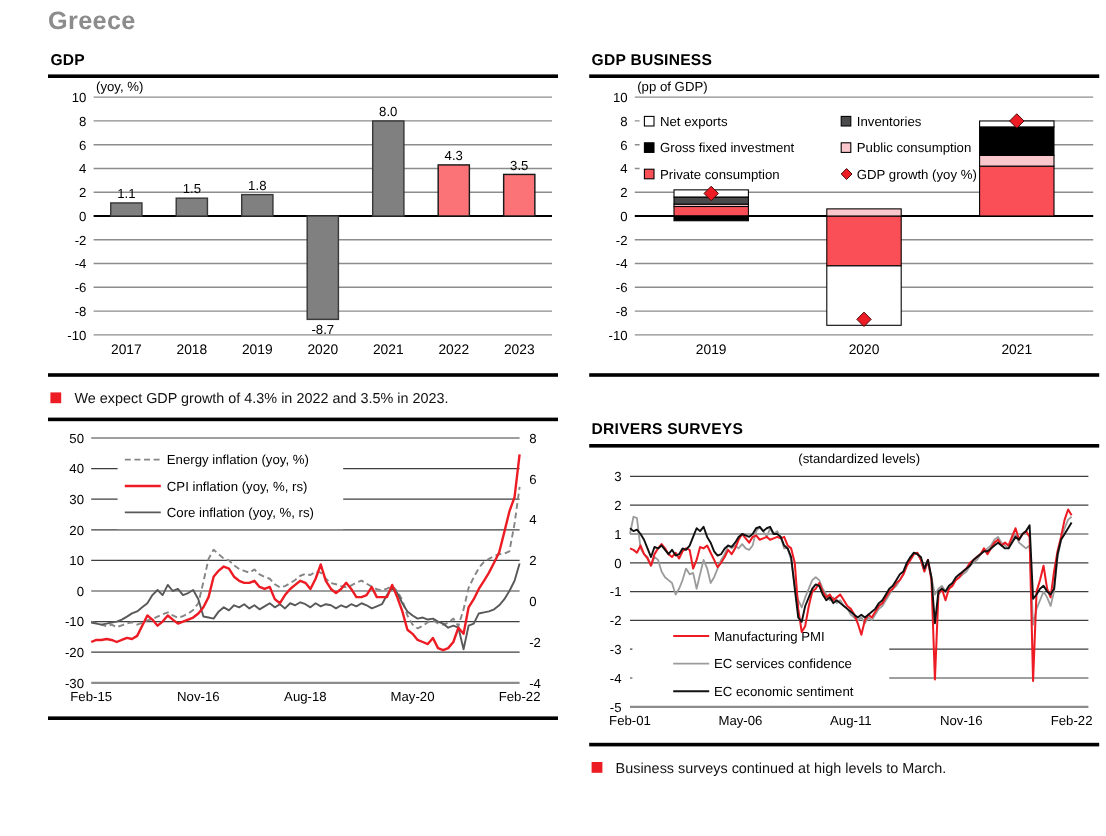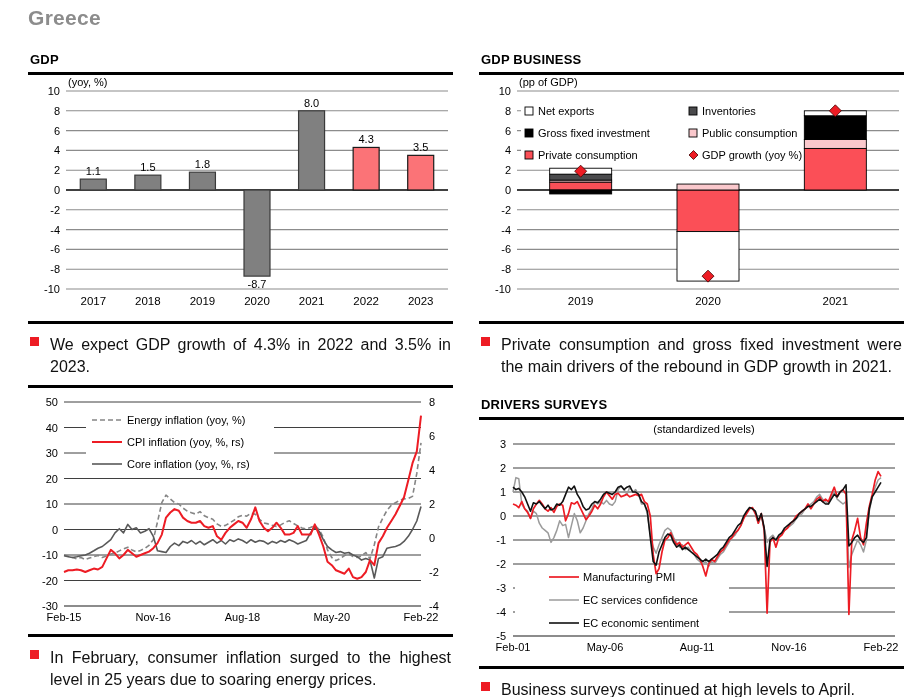--- a/index.html
+++ b/index.html
@@ -1,24 +1,24 @@
 <!DOCTYPE html>
 <html><head>
 <meta charset="utf-8">
 <style>
   html,body{margin:0;padding:0;background:#fff;}
   body{font-family:"Liberation Sans", sans-serif; color:#111;}
-  .page{width:922px;height:697px;box-sizing:border-box;padding:4px 16px 0 28px;background:#fff;overflow:hidden;}
+  .page{width:922px;height:697px;box-sizing:border-box;padding:4px 16px 0 40px;background:#fff;overflow:hidden;}
   h1{font-size:21px;font-weight:bold;color:#8C8C8C;margin:2px 0 10px 0;letter-spacing:.3px;}
   .grid{display:grid;grid-template-columns:425px 425px;column-gap:26px;row-gap:8px;}
-  .panel h2{font-size:13px;font-weight:bold;color:#000;margin:12px 0 5px 2px;letter-spacing:.2px;}
+  .panel h2{font-size:13px;font-weight:bold;color:#000;margin:2px 0 5px 2px;letter-spacing:.2px;}
   .rule{height:3px;background:#000;}
   .bullet{display:flex;gap:11px;padding:10px 2px 0 2px;}
   .sq{width:9px;height:9px;background:#ED1C24;margin-top:3px;flex:none;}
-  .bullet p{margin:0;font-size:16px;line-height:1.35;text-align:justify;color:#111;}
+  .bullet p{margin:0;font-size:12px;line-height:1.35;text-align:justify;color:#111;}
   svg{display:block;}
   svg text{font-family:"Liberation Sans", sans-serif;fill:#000;}
 </style>
 </head>
 <body>
 
 <div class="page">
   <h1>Greece</h1>
   <div class="grid">
 
@@ -131,24 +131,20 @@
           <path d="M 229 195.13 L 235 201.13 L 229 207.13 L 223 201.13 Z" fill="#ED1C24" stroke="#400" stroke-width="0.8"></path>
           <text x="229" y="230" text-anchor="middle" font-size="11.5">2020</text>
           <rect x="325.3333333333333" y="73.41999999999999" width="62" height="41.58000000000001" fill="#FB4F57" stroke="#000" stroke-width="0.9"></rect>
           <rect x="325.3333333333333" y="64.50999999999999" width="62" height="8.909999999999997" fill="#FAC8CC" stroke="#000" stroke-width="0.9"></rect>
           <rect x="325.3333333333333" y="40.75" width="62" height="23.75999999999999" fill="#000000" stroke="#000" stroke-width="0.9"></rect>
           <rect x="325.3333333333333" y="35.8" width="62" height="4.950000000000003" fill="#FFFFFF" stroke="#000" stroke-width="0.9"></rect>
           <path d="M 356.3333333333333 29.799999999999997 L 362.3333333333333 35.8 L 356.3333333333333 41.8 L 350.3333333333333 35.8 Z" fill="#ED1C24" stroke="#400" stroke-width="0.8"></path>
           <text x="356.3333333333333" y="230" text-anchor="middle" font-size="11.5">2021</text>
         </svg>
       <div class="rule"></div>
-      <div class="bullet">
-        <span class="sq"></span>
-        <p>Private consumption and gross fixed investment were the main drivers of the rebound in GDP growth in 2021.</p>
-      </div>
     </section>
 
     <section class="panel">
       <div class="rule"></div>
       <svg id="chart-cpi" width="425" height="246" viewBox="0 0 425 246">
           <line x1="36" x2="393" y1="14" y2="14" stroke="#3F3F3F" stroke-width="1"></line>
           <text x="30" y="18" text-anchor="end" font-size="11">50</text>
           <line x1="36" x2="393" y1="39.5" y2="39.5" stroke="#3F3F3F" stroke-width="1"></line>
           <text x="30" y="43.5" text-anchor="end" font-size="11">40</text>
           <line x1="36" x2="393" y1="65" y2="65" stroke="#3F3F3F" stroke-width="1"></line>
@@ -182,24 +178,20 @@
           <text x="99" y="36" font-size="11">Energy inflation (yoy, %)</text>
           <line x1="64" x2="94" y1="54" y2="54" stroke="#ED1C24" stroke-width="2"></line>
           <text x="99" y="58" font-size="11">CPI inflation (yoy, %, rs)</text>
           <line x1="64" x2="94" y1="76" y2="76" stroke="#595959" stroke-width="1.6"></line>
           <text x="99" y="80" font-size="11">Core inflation (yoy, %, rs)</text>
           <polyline points="36.0,167.0 40.3,168.3 44.5,169.5 48.8,170.8 53.0,169.5 57.3,171.6 61.5,170.1 65.8,168.5 70.0,167.5 74.3,169.5 78.5,168.0 82.8,166.0 87.0,165.0 91.3,162.9 95.5,160.9 99.8,159.3 104.0,161.9 108.3,163.9 112.5,162.4 116.8,160.4 121.0,157.3 125.3,151.7 129.5,133.9 133.8,114.7 138.0,107.1 142.3,110.9 146.5,114.5 150.8,116.0 155.0,120.1 159.3,123.1 163.5,124.7 167.8,126.2 172.0,123.6 176.3,127.7 180.5,129.8 184.8,131.3 189.0,135.9 193.3,138.4 197.5,137.4 201.8,134.9 206.0,132.3 210.3,128.8 214.5,127.2 218.7,128.2 223.0,125.2 227.3,126.2 231.5,131.3 235.8,134.9 240.0,135.9 244.3,137.4 248.5,138.4 252.7,136.9 257.0,134.4 261.3,132.8 265.5,135.4 269.8,137.9 274.0,140.0 278.3,141.0 282.5,139.5 286.8,137.4 291.0,141.5 295.3,149.2 299.5,161.9 303.8,169.5 308.0,172.6 312.3,170.6 316.5,167.5 320.8,166.0 325.0,168.5 329.3,169.5 333.5,168.0 337.8,164.5 342.0,170.8 346.3,156.8 350.5,138.9 354.8,130.0 359.0,122.4 363.3,117.3 367.5,114.7 371.8,112.2 376.0,110.9 380.3,110.4 384.5,108.4 388.8,85.4 393.0,54.8" fill="none" stroke="#858585" stroke-width="1.6" stroke-linejoin="round" stroke-dasharray="5,3"></polyline>
           <polyline points="36.0,167.8 40.3,168.7 44.5,169.5 48.8,168.7 53.0,167.8 57.3,167.0 61.5,165.3 65.8,162.8 70.0,160.2 74.3,158.5 78.5,155.1 82.8,151.7 87.0,144.9 91.3,140.7 95.5,144.9 99.8,136.4 104.0,141.5 108.3,139.8 112.5,144.9 116.8,143.2 121.0,140.7 125.3,148.3 129.5,162.8 133.8,163.6 138.0,164.5 142.3,158.5 146.5,155.1 150.8,157.6 155.0,153.4 159.3,155.1 163.5,152.5 167.8,156.0 172.0,153.4 176.3,156.8 180.5,154.3 184.8,151.7 189.0,155.1 193.3,152.5 197.5,156.0 201.8,151.7 206.0,153.4 210.3,150.9 214.5,152.5 218.7,155.1 223.0,151.7 227.3,154.3 231.5,152.5 235.8,153.4 240.0,156.0 244.3,153.4 248.5,155.1 252.7,152.5 257.0,154.3 261.3,151.7 265.5,153.4 269.8,156.0 274.0,154.3 278.3,152.5 282.5,144.9 286.8,138.9 291.0,143.2 295.3,151.7 299.5,158.5 303.8,161.9 308.0,164.5 312.3,163.6 316.5,165.3 320.8,164.5 325.0,167.0 329.3,168.7 333.5,172.1 337.8,170.4 342.0,172.1 346.3,190.0 350.5,170.4 354.8,168.7 359.0,160.2 363.3,159.3 367.5,158.5 371.8,156.8 376.0,153.4 380.3,148.3 384.5,141.5 388.8,133.0 393.0,118.5" fill="none" stroke="#595959" stroke-width="1.6" stroke-linejoin="round"></polyline>
           <polyline points="36.0,184.0 40.3,182.3 44.5,182.3 48.8,181.5 53.0,182.3 57.3,184.0 61.5,182.3 65.8,180.6 70.0,181.5 74.3,178.9 78.5,170.4 82.8,161.9 87.0,165.3 91.3,170.4 95.5,167.0 99.8,161.9 104.0,165.3 108.3,168.7 112.5,167.0 116.8,165.3 121.0,163.6 125.3,160.2 129.5,155.1 133.8,146.6 138.0,129.6 142.3,124.5 146.5,121.1 150.8,122.8 155.0,129.6 159.3,133.0 163.5,134.7 167.8,134.7 172.0,133.0 176.3,138.1 180.5,139.8 184.8,138.1 189.0,148.3 193.3,151.7 197.5,144.9 201.8,139.8 206.0,136.4 210.3,133.0 214.5,134.7 218.7,139.8 223.0,131.3 227.3,119.4 231.5,133.0 235.8,139.8 240.0,143.2 244.3,139.8 248.5,134.7 252.7,139.8 257.0,146.6 261.3,146.6 265.5,144.9 269.8,138.1 274.0,146.6 278.3,146.6 282.5,146.6 286.8,136.4 291.0,146.6 295.3,158.5 299.5,173.8 303.8,177.2 308.0,182.3 312.3,184.0 316.5,185.7 320.8,180.6 325.0,189.1 329.3,190.8 333.5,189.1 337.8,184.0 342.0,172.1 346.3,177.2 350.5,155.1 354.8,148.3 359.0,139.8 363.3,133.0 367.5,126.2 371.8,117.7 376.0,109.2 380.3,92.2 384.5,75.2 388.8,63.3 393.0,27.6" fill="none" stroke="#ED1C24" stroke-width="2" stroke-linejoin="round"></polyline>
         </svg>
       <div class="rule"></div>
-      <div class="bullet">
-        <span class="sq"></span>
-        <p>In February, consumer inflation surged to the highest level in 25 years due to soaring energy prices.</p>
-      </div>
     </section>
 
     <section class="panel">
       <h2>DRIVERS SURVEYS</h2>
       <div class="rule"></div>
       <svg id="chart-business" width="425" height="246" viewBox="0 0 425 246">
           <line x1="34" x2="416" y1="24" y2="24" stroke="#3F3F3F" stroke-width="1"></line>
           <text x="27" y="28" text-anchor="end" font-size="11">3</text>
           <line x1="34" x2="416" y1="48" y2="48" stroke="#3F3F3F" stroke-width="1"></line>
           <text x="27" y="52" text-anchor="end" font-size="11">2</text>
@@ -230,18 +222,18 @@
           <text x="104" y="184" font-size="11">EC services confidence</text>
           <line x1="70" x2="100" y1="203" y2="203" stroke="#111111" stroke-width="1.6"></line>
           <text x="104" y="207" font-size="11">EC economic sentiment</text>
           <polyline points="34.0,72.0 36.9,57.6 39.8,58.8 42.8,84.0 45.7,88.8 48.6,91.2 51.5,98.4 54.4,91.2 57.4,93.6 60.3,103.2 63.2,108.0 66.1,110.4 69.0,112.8 72.0,122.4 74.9,117.6 77.8,110.4 80.7,100.8 83.7,105.6 86.6,104.4 89.5,117.6 92.4,105.6 95.3,93.6 98.3,100.8 101.2,112.8 104.1,108.0 107.0,100.8 109.9,93.6 112.9,88.8 115.8,81.6 118.7,84.0 121.6,81.6 124.5,84.0 127.5,80.4 130.4,84.0 133.3,85.2 136.2,81.6 139.1,69.6 142.1,66.0 145.0,69.6 147.9,74.4 150.8,67.2 153.7,72.0 156.7,69.6 159.6,74.4 162.5,84.0 165.4,84.0 168.3,93.6 171.3,115.2 174.2,127.2 177.1,133.2 180.0,124.8 183.0,117.6 185.9,110.4 188.8,108.0 191.7,110.4 194.6,117.6 197.6,122.4 200.5,127.2 203.4,124.8 206.3,129.6 209.2,127.2 212.2,132.0 215.1,134.4 218.0,139.2 220.9,141.6 223.8,144.0 226.8,141.6 229.7,146.4 232.6,141.6 235.5,144.0 238.4,139.2 241.4,134.4 244.3,132.0 247.2,127.2 250.1,122.4 253.0,117.6 256.0,115.2 258.9,110.4 261.8,105.6 264.7,98.4 267.7,91.2 270.6,87.6 273.5,88.8 276.4,93.6 279.3,103.2 282.3,96.0 285.2,108.0 288.1,122.4 291.0,117.6 293.9,115.2 296.9,120.0 299.8,117.6 302.7,112.8 305.6,110.4 308.5,108.0 311.5,105.6 314.4,103.2 317.3,98.4 320.2,96.0 323.1,93.6 326.1,88.8 329.0,86.4 331.9,84.0 334.8,81.6 337.7,76.8 340.7,74.4 343.6,79.2 346.5,81.6 349.4,84.0 352.3,76.8 355.3,72.0 358.2,79.2 361.1,81.6 364.0,84.0 367.0,81.6 369.9,147.6 372.8,134.4 375.7,127.2 378.6,120.0 381.6,124.8 384.5,132.0 387.4,120.0 390.3,91.2 393.2,76.8 396.2,67.2 399.1,60.0 402.0,57.6" fill="none" stroke="#9B9B9B" stroke-width="1.5" stroke-linejoin="round"></polyline>
           <polyline points="34.0,84.0 36.9,85.2 39.8,87.6 42.8,81.6 45.7,88.8 48.6,92.4 51.5,98.4 54.4,88.8 57.4,84.0 60.3,80.4 63.2,84.0 66.1,88.8 69.0,91.2 72.0,87.6 74.9,92.4 77.8,86.4 80.7,84.0 83.7,85.2 86.6,100.8 89.5,93.6 92.4,82.8 95.3,84.0 98.3,81.6 101.2,87.6 104.1,93.6 107.0,99.6 109.9,96.0 112.9,91.2 115.8,85.2 118.7,88.8 121.6,84.0 124.5,76.8 127.5,72.0 130.4,75.6 133.3,79.2 136.2,74.4 139.1,73.2 142.1,76.8 145.0,75.6 147.9,74.4 150.8,76.8 153.7,75.6 156.7,74.4 159.6,75.6 162.5,74.4 165.4,81.6 168.3,84.0 171.3,96.0 174.2,134.4 177.1,153.6 180.0,148.8 183.0,132.0 185.9,120.0 188.8,117.6 191.7,112.8 194.6,120.0 197.6,124.8 200.5,122.4 203.4,127.2 206.3,124.8 209.2,122.4 212.2,127.2 215.1,132.0 218.0,134.4 220.9,139.2 223.8,146.4 226.8,156.0 229.7,144.0 232.6,139.2 235.5,141.6 238.4,136.8 241.4,132.0 244.3,129.6 247.2,124.8 250.1,120.0 253.0,117.6 256.0,112.8 258.9,110.4 261.8,105.6 264.7,98.4 267.7,93.6 270.6,88.8 273.5,87.6 276.4,93.6 279.3,103.2 282.3,93.6 285.2,110.4 288.1,193.2 291.0,122.4 293.9,117.6 296.9,127.2 299.8,117.6 302.7,115.2 305.6,110.4 308.5,108.0 311.5,103.2 314.4,100.8 317.3,96.0 320.2,93.6 323.1,91.2 326.1,88.8 329.0,84.0 331.9,88.8 334.8,84.0 337.7,79.2 340.7,76.8 343.6,81.6 346.5,79.2 349.4,81.6 352.3,74.4 355.3,67.2 358.2,76.8 361.1,72.0 364.0,69.6 367.0,74.4 369.9,194.4 372.8,120.0 375.7,110.4 378.6,98.4 381.6,117.6 384.5,124.8 387.4,103.2 390.3,86.4 393.2,74.4 396.2,60.0 399.1,51.6 402.0,56.4" fill="none" stroke="#ED1C24" stroke-width="1.7" stroke-linejoin="round"></polyline>
           <polyline points="34.0,67.2 36.9,69.6 39.8,68.4 42.8,72.0 45.7,76.8 48.6,84.0 51.5,91.2 54.4,82.8 57.4,84.0 60.3,81.6 63.2,85.2 66.1,88.8 69.0,85.2 72.0,90.0 74.9,88.8 77.8,84.0 80.7,85.2 83.7,81.6 86.6,74.4 89.5,67.2 92.4,69.6 95.3,66.0 98.3,74.4 101.2,79.2 104.1,86.4 107.0,90.0 109.9,88.8 112.9,84.0 115.8,81.6 118.7,82.8 121.6,79.2 124.5,74.4 127.5,72.0 130.4,73.2 133.3,74.4 136.2,72.0 139.1,67.2 142.1,66.0 145.0,69.6 147.9,67.2 150.8,66.0 153.7,72.0 156.7,72.0 159.6,74.4 162.5,81.6 165.4,84.0 168.3,91.2 171.3,117.6 174.2,141.6 177.1,145.2 180.0,132.0 183.0,124.8 185.9,117.6 188.8,114.0 191.7,115.2 194.6,122.4 197.6,127.2 200.5,124.8 203.4,129.6 206.3,127.2 209.2,129.6 212.2,132.0 215.1,134.4 218.0,136.8 220.9,139.2 223.8,141.6 226.8,139.2 229.7,141.6 232.6,139.2 235.5,136.8 238.4,134.4 241.4,129.6 244.3,127.2 247.2,122.4 250.1,117.6 253.0,115.2 256.0,110.4 258.9,105.6 261.8,103.2 264.7,96.0 267.7,91.2 270.6,87.6 273.5,88.8 276.4,91.2 279.3,100.8 282.3,93.6 285.2,108.0 288.1,146.4 291.0,120.0 293.9,117.6 296.9,120.0 299.8,115.2 302.7,112.8 305.6,108.0 308.5,105.6 311.5,103.2 314.4,100.8 317.3,98.4 320.2,93.6 323.1,91.2 326.1,88.8 329.0,86.4 331.9,86.4 334.8,84.0 337.7,81.6 340.7,79.2 343.6,81.6 346.5,84.0 349.4,84.0 352.3,79.2 355.3,74.4 358.2,76.8 361.1,72.0 364.0,69.6 367.0,64.8 369.9,126.0 372.8,122.4 375.7,117.6 378.6,115.2 381.6,120.0 384.5,122.4 387.4,117.6 390.3,88.8 393.2,76.8 396.2,72.0 399.1,67.2 402.0,62.4" fill="none" stroke="#111111" stroke-width="1.6" stroke-linejoin="round"></polyline>
         </svg>
       <div class="rule"></div>
       <div class="bullet">
         <span class="sq"></span>
-        <p>Business surveys continued at high levels to April.</p>
+        <p>Business surveys continued at high levels to March.</p>
       </div>
     </section>
 
   </div>
 </div>
 
 </body></html>

